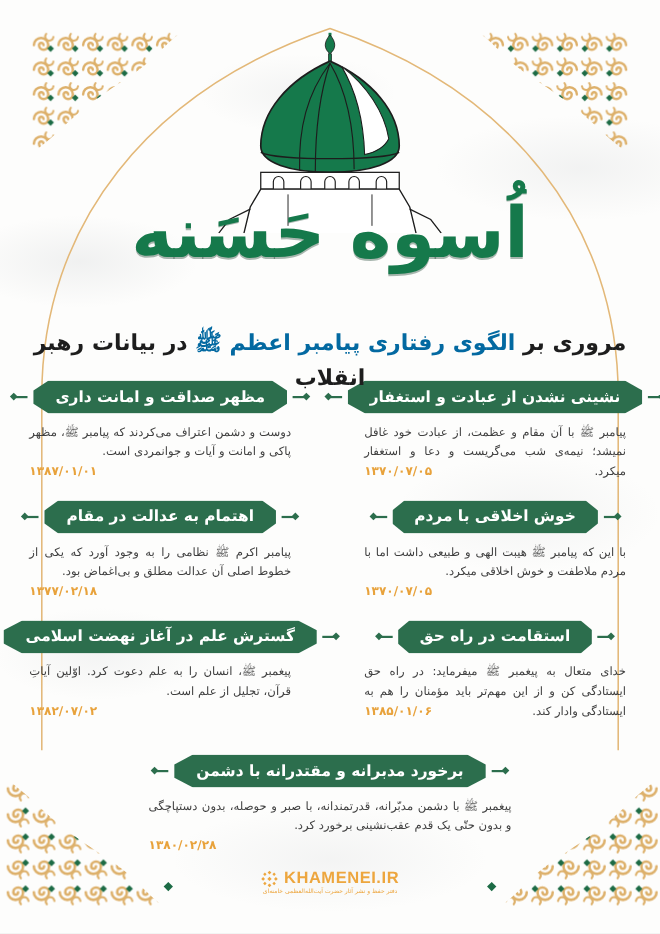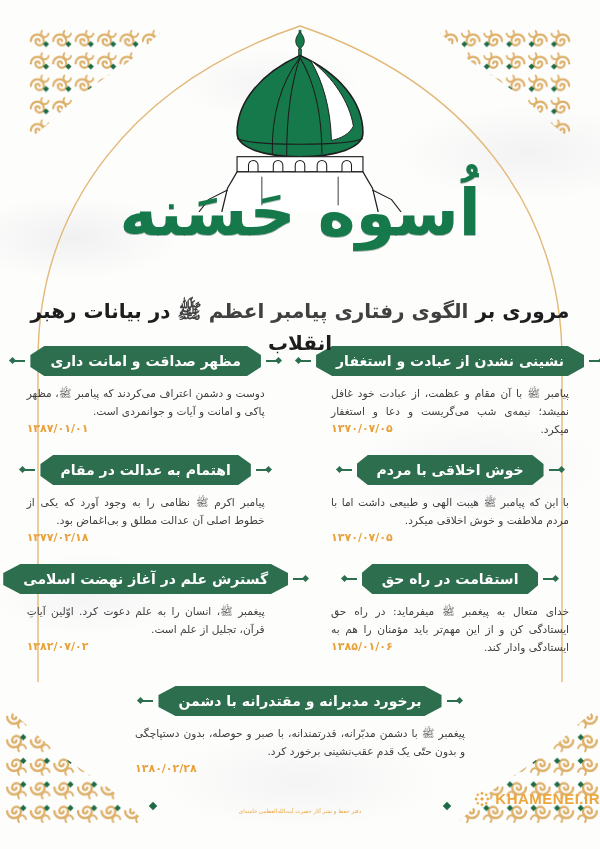--- a/index.html
+++ b/index.html
@@ -36,21 +36,21 @@
     display:flex;align-items:center;justify-content:center;
     font-size:64px;font-weight:bold;color:#15794b;direction:rtl;
     text-shadow:0 1px 0 rgba(10,50,30,.35);
     letter-spacing:-2px;z-index:3;
   }
   
   .subtitle{
     position:absolute;top:295px;left:0;right:0;text-align:center;direction:rtl;
     font-size:20px;font-weight:bold;color:#1d1d1d;z-index:3;line-height:1.6;
   }
-  .subtitle .hl{color:#404040;}
+  .subtitle .hl{color:#0369a1;}
   
   .grid{
     position:absolute;top:346px;left:16px;right:16px;
     display:grid;grid-template-columns:1fr 1fr;column-gap:28px;row-gap:14px;
     grid-auto-rows:95px;direction:rtl;z-index:2;
   }
   .card{position:relative;}
   .pill-wrap{position:relative;width:max-content;max-width:100%;margin:0 auto 8px auto;}
   .pill{
     background:#2c6e4d;color:#ffffff;font-weight:bold;font-size:14px;
@@ -67,21 +67,21 @@
   }
   .date{
     position:absolute;left:0;bottom:1px;color:#e8a23b;font-weight:bold;
     font-size:11px;background:transparent;
   }
   
   .bottom-card{position:absolute;top:686px;left:0;right:0;z-index:2;}
   .bottom-card .card-body{width:330px;}
   
   .footer{position:absolute;top:790px;left:0;right:0;text-align:center;z-index:2;}
-  .brand-row{display:flex;align-items:center;justify-content:flex-end;gap:5px;direction:ltr;}
+  .brand-row{display:flex;align-items:center;justify-content:center;gap:5px;direction:ltr;}
   .brand{font-size:15px;font-weight:bold;color:#eda63e;letter-spacing:.5px;font-family:"Liberation Sans","DejaVu Sans",sans-serif;}
   .tagline{font-size:5.5px;color:#eda63e;direction:rtl;margin-top:1px;}
   .edge-dot{position:absolute;width:6px;height:6px;background:#1c6b45;transform:rotate(45deg);top:803px;}
   .edge-dot.l{left:150px;} .edge-dot.r{right:150px;}
 </style>
 </head>
 <body>
 
 <div class="poster">
 

